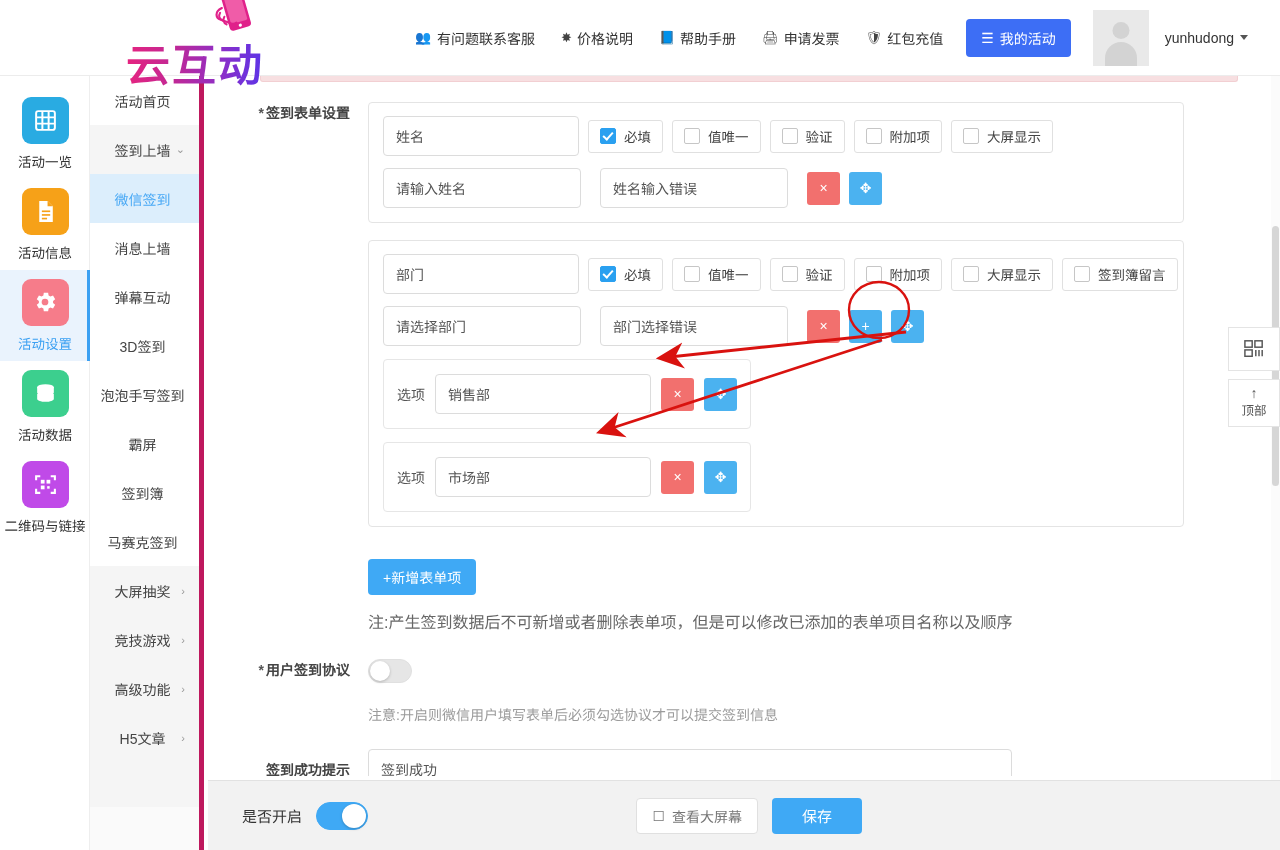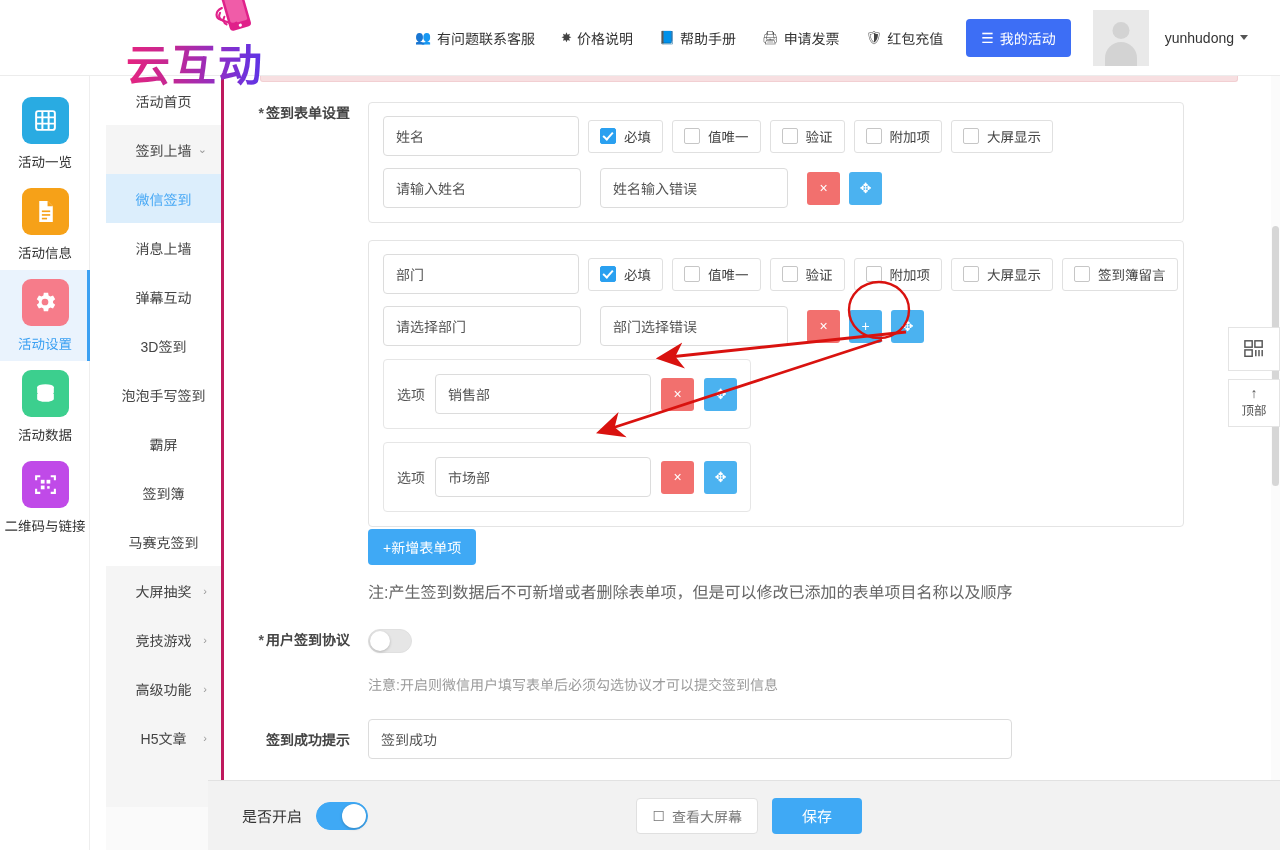--- a/index.html
+++ b/index.html
@@ -78,22 +78,22 @@
   }
   .rail-ico {
     width: 47px; height: 47px; border-radius: 9px; display:flex;
     align-items:center; justify-content:center; color:#fff; font-size: 24px;
   }
   .rail-label { font-size: 13.5px; color: #333; margin-top: 7px; }
   .rail-item.active .rail-label { color: #3ba0f2; }
 
   
   .submenu {
-    position: absolute; left: 106px; top: 76px; width: 118px; height: 774px;
-    background: #fafafa; border-right: 3px solid #be185d; z-index: 15;
+    position: absolute; left: 86px; top: 76px; width: 118px; height: 774px;
+    background: #fafafa; border-right: 5px solid #be185d; z-index: 15;
   }
   .sub-item {
     height: 49px; display: flex; align-items: center; justify-content: center;
     font-size: 14px; color: #444; cursor: pointer; position: relative; gap: 8px;
     background: #fff;
   }
   .sub-item.grey { background: #f5f5f5; }
   .sub-item.active { background: #dceefc; color: #49a9f5; }
   .sub-item .chev { font-size: 11px; color: #999; position:absolute; right: 14px; }
   .sub-tail { background:#f5f5f5; height: 45px; }
@@ -483,21 +483,21 @@
             <div class="option-line">
               <span class="opt-label">选项</span>
               <input class="inp inp-opt" value="市场部" style="">
               <button class="minibtn mb-red">×</button>
               <button class="minibtn mb-blue">✥</button>
             </div>
           </div>
         </div>
 
         
-        <button class="btn-add" style="margin-top:2px">+新增表单项</button>
+        <button class="btn-add" style="margin-top:32px">+新增表单项</button>
         <div class="hint" style="margin-top:14px">注:产生签到数据后不可新增或者删除表单项，但是可以修改已添加的表单项目名称以及顺序</div>
       </div>
     </div>
 
     <div class="form-row" style="margin-top: 26px;">
       <div class="form-label">
         <span class="req">*</span><span>用户签到协议</span>
       </div>
       <div>
         <div class="switch">

